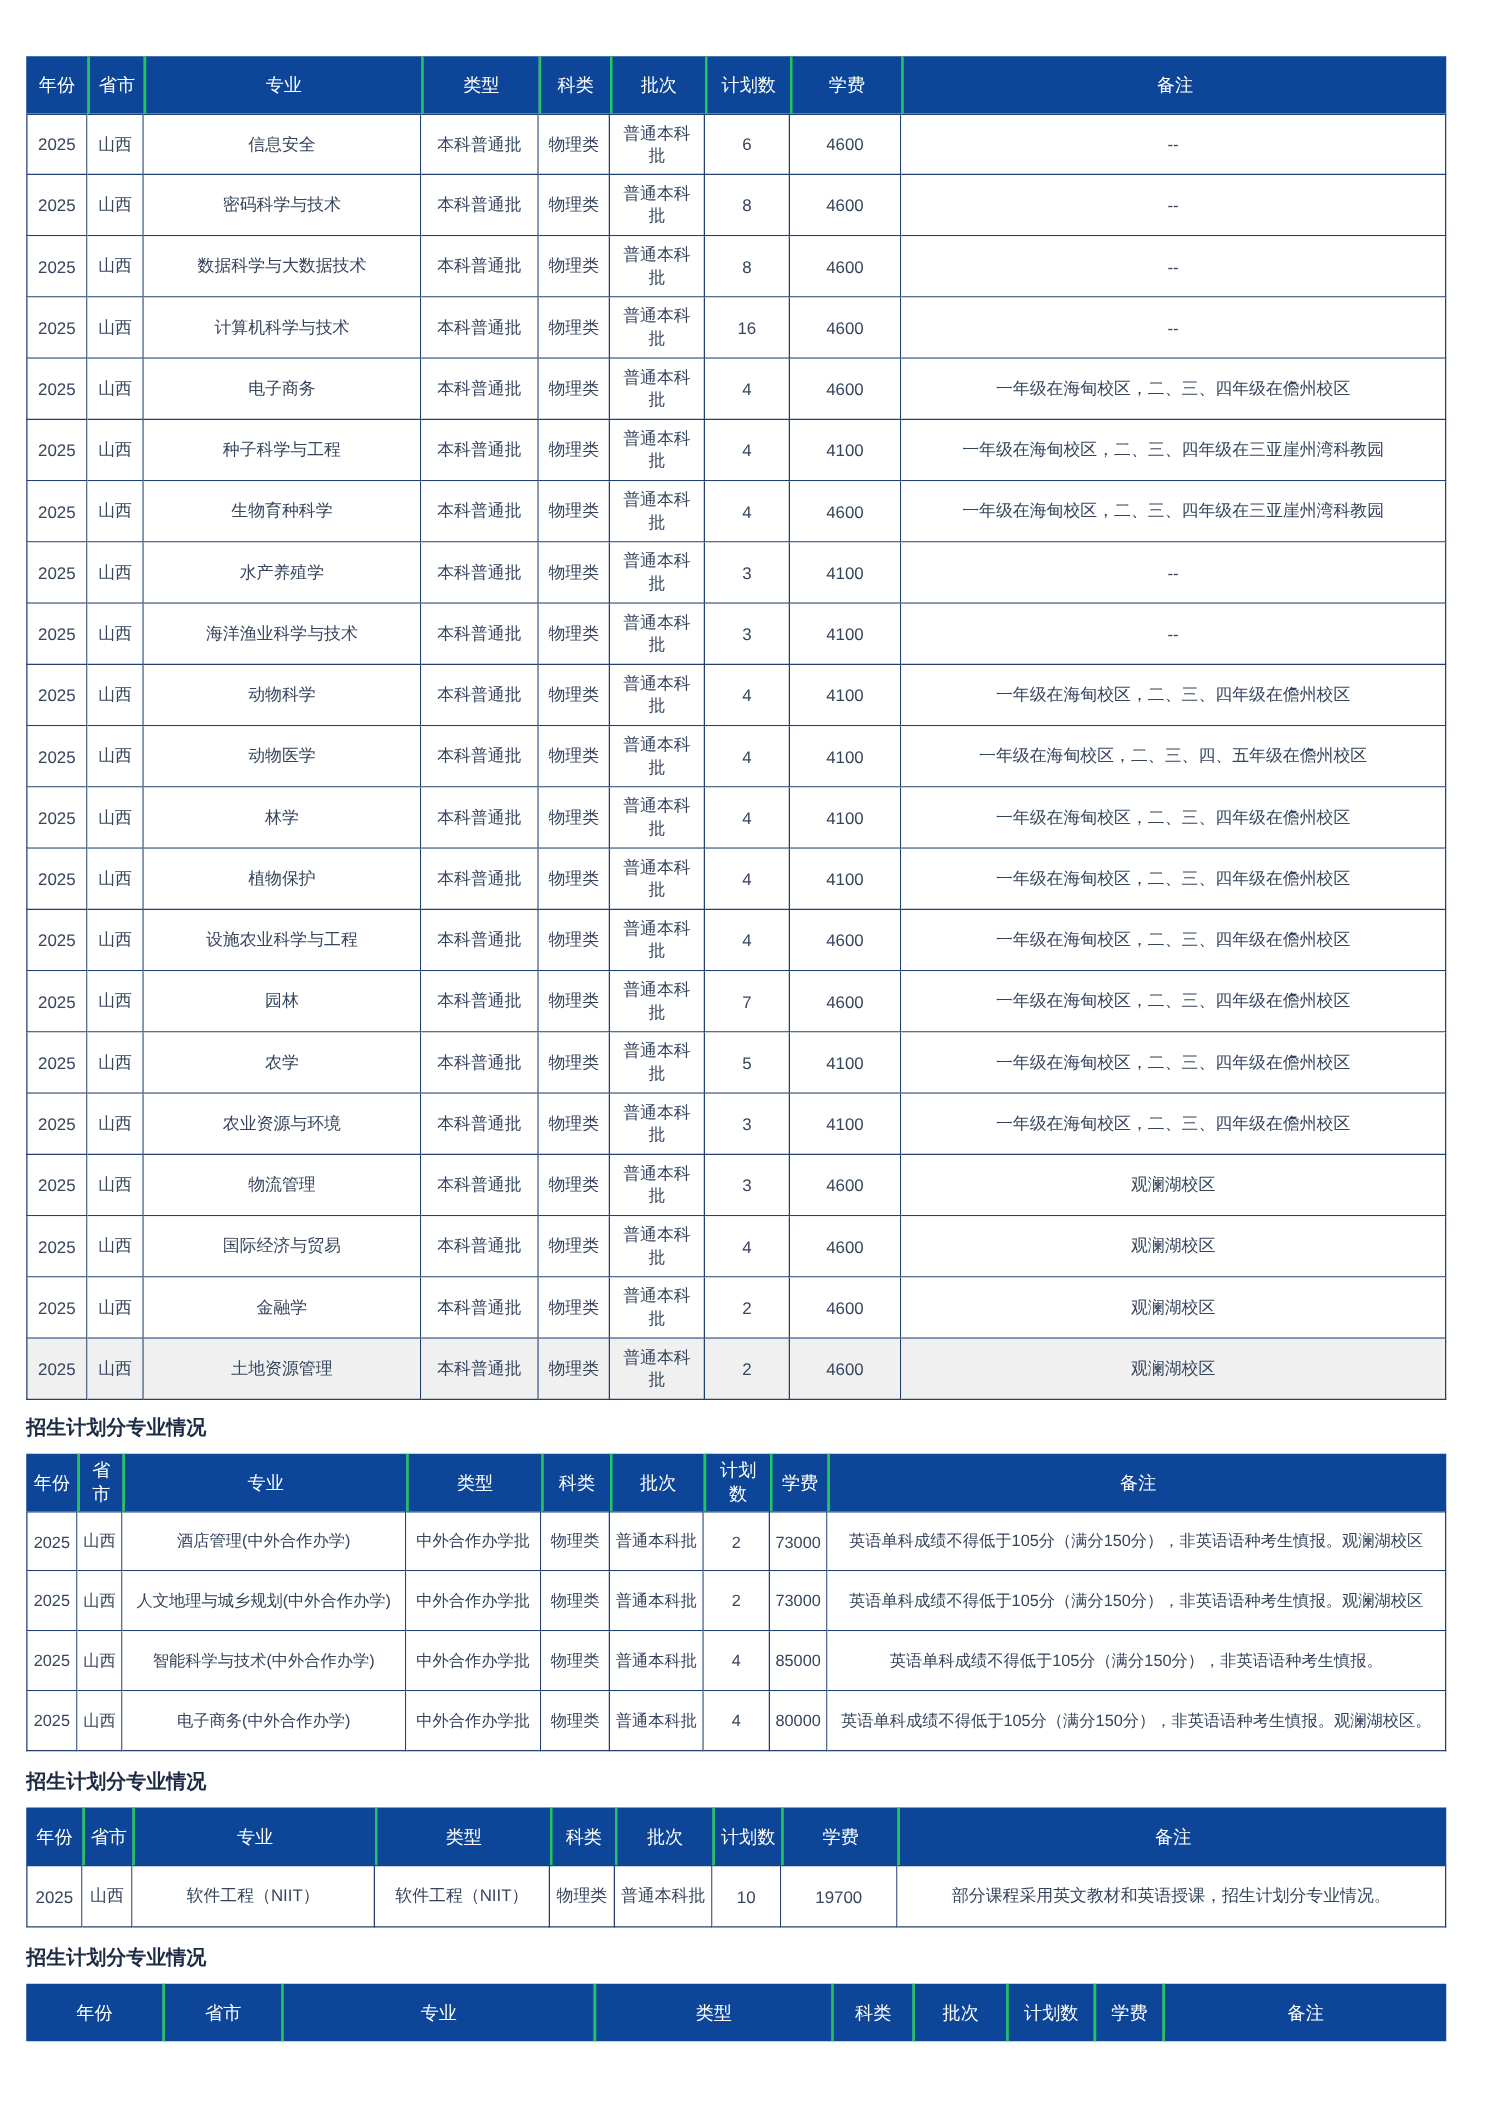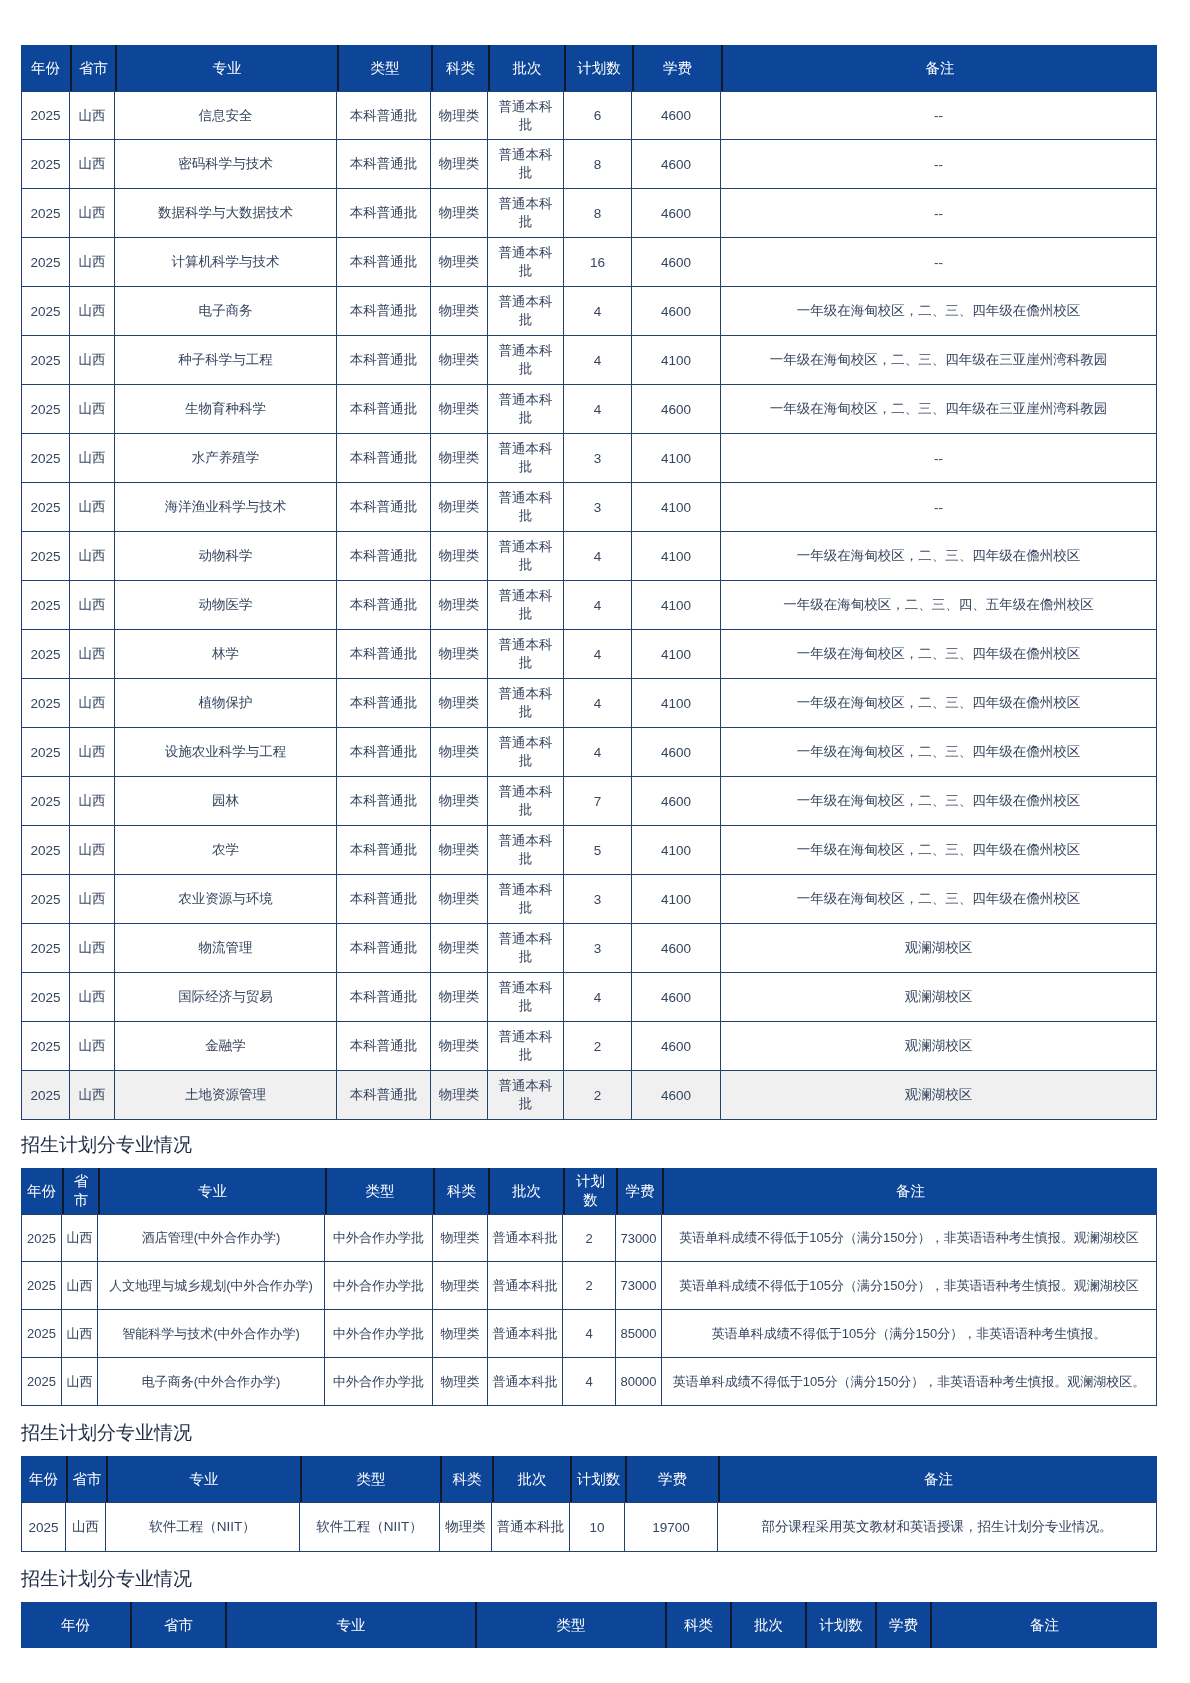--- a/index.html
+++ b/index.html
@@ -26,21 +26,21 @@
     color: #ffffff;
     font-size: 14.5px;
     font-weight: 500;
     height: 46px;
     text-align: center;
     vertical-align: middle;
     padding: 0 4px;
     overflow: hidden;
   }
   table.plan-table th + th {
-    border-left: 2px solid #0f172a;
+    border-left: 2px solid #22c55e;
   }
   table.plan-table td {
     color: #36455e;
     font-size: 13.5px;
     text-align: center;
     vertical-align: middle;
     padding: 2px 4px;
     box-sizing: border-box;
     border-right: 1.5px solid #23416f;
     border-bottom: 1.5px solid #23416f;
@@ -49,22 +49,22 @@
   }
   table.plan-table td:first-child { border-left: 1.5px solid #23416f; }
   table.plan-table tbody tr:first-child td { border-top: 1.5px solid #23416f; }
   table.plan-table tr.hl td { background: #f0f0f0; }
 
   #table-0 td { height: 49px; }
   #table-1 td { height: 48px; font-size: 13px; }
   #table-2 td { height: 50px; }
 
   .section-title {
-    font-size: 19px;
-    font-weight: 400;
+    font-size: 16px;
+    font-weight: 700;
     color: #1d2b44;
     margin: 12px 0 10px 0;
   }
   .t-gap-1 { margin-top: 12px; }
   .t-gap-2 { margin-top: 14px; }
   .t-gap-3 { margin-top: 14px; }
 </style>
 </head>
 <body>
 

